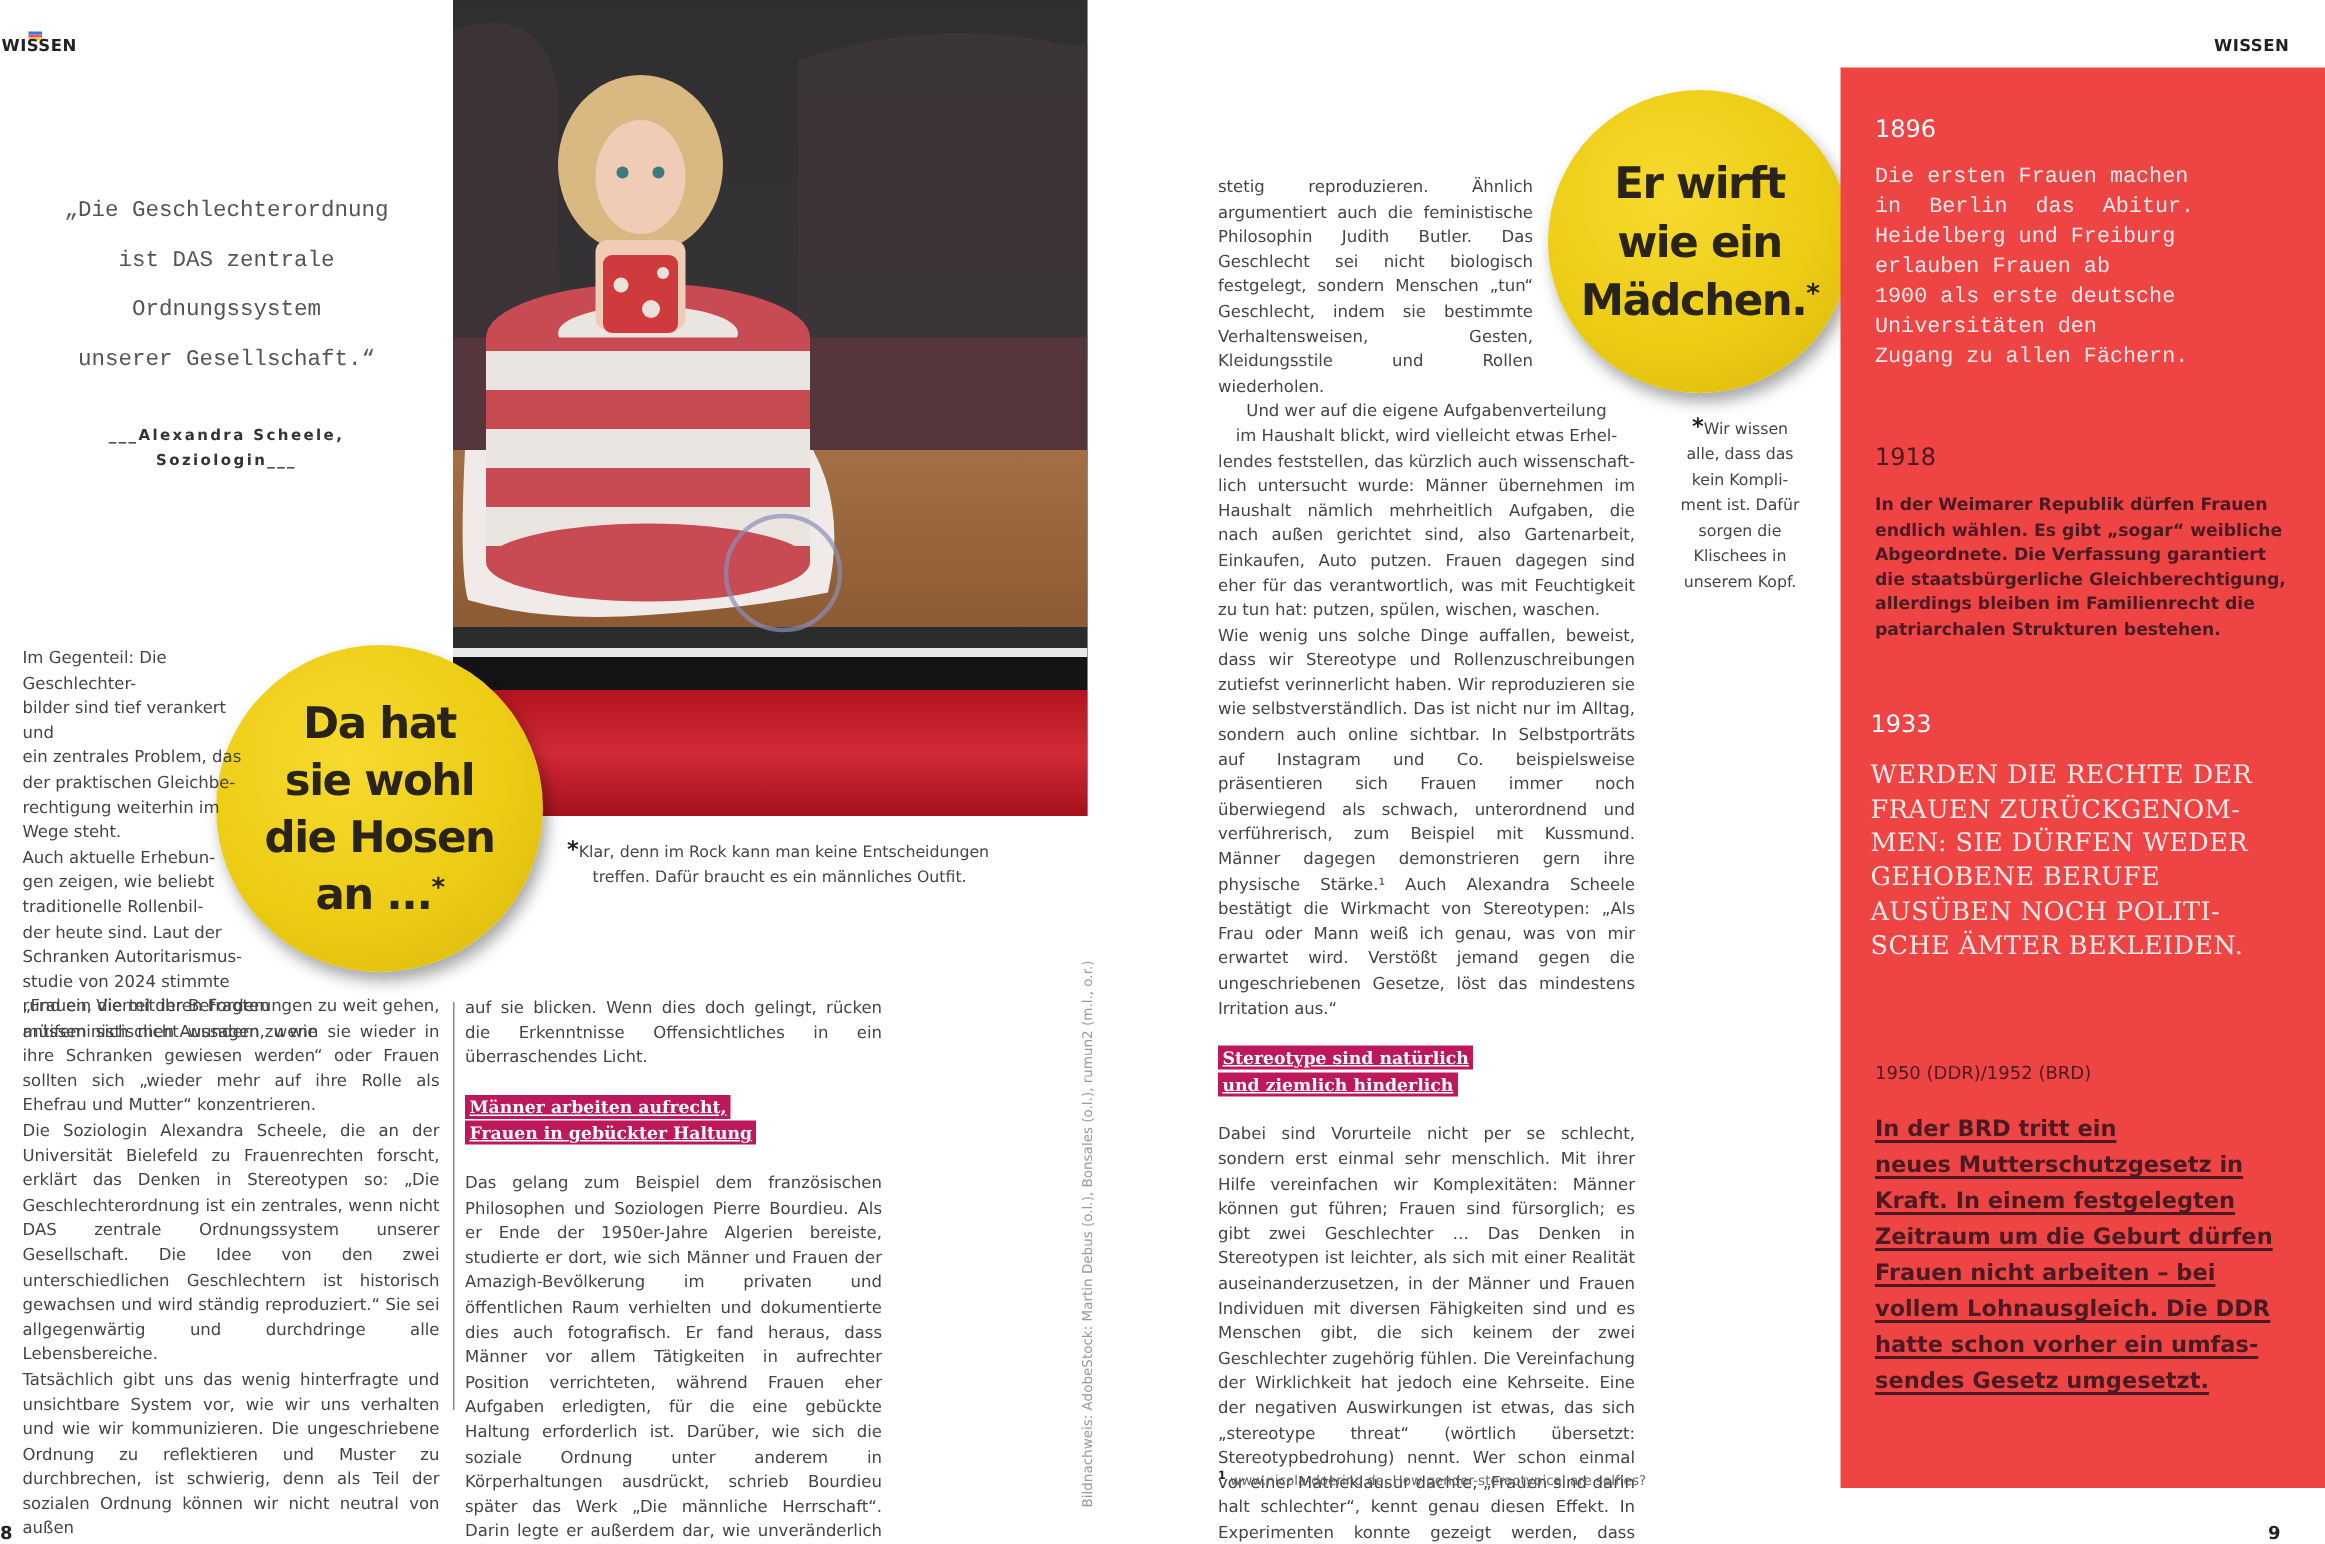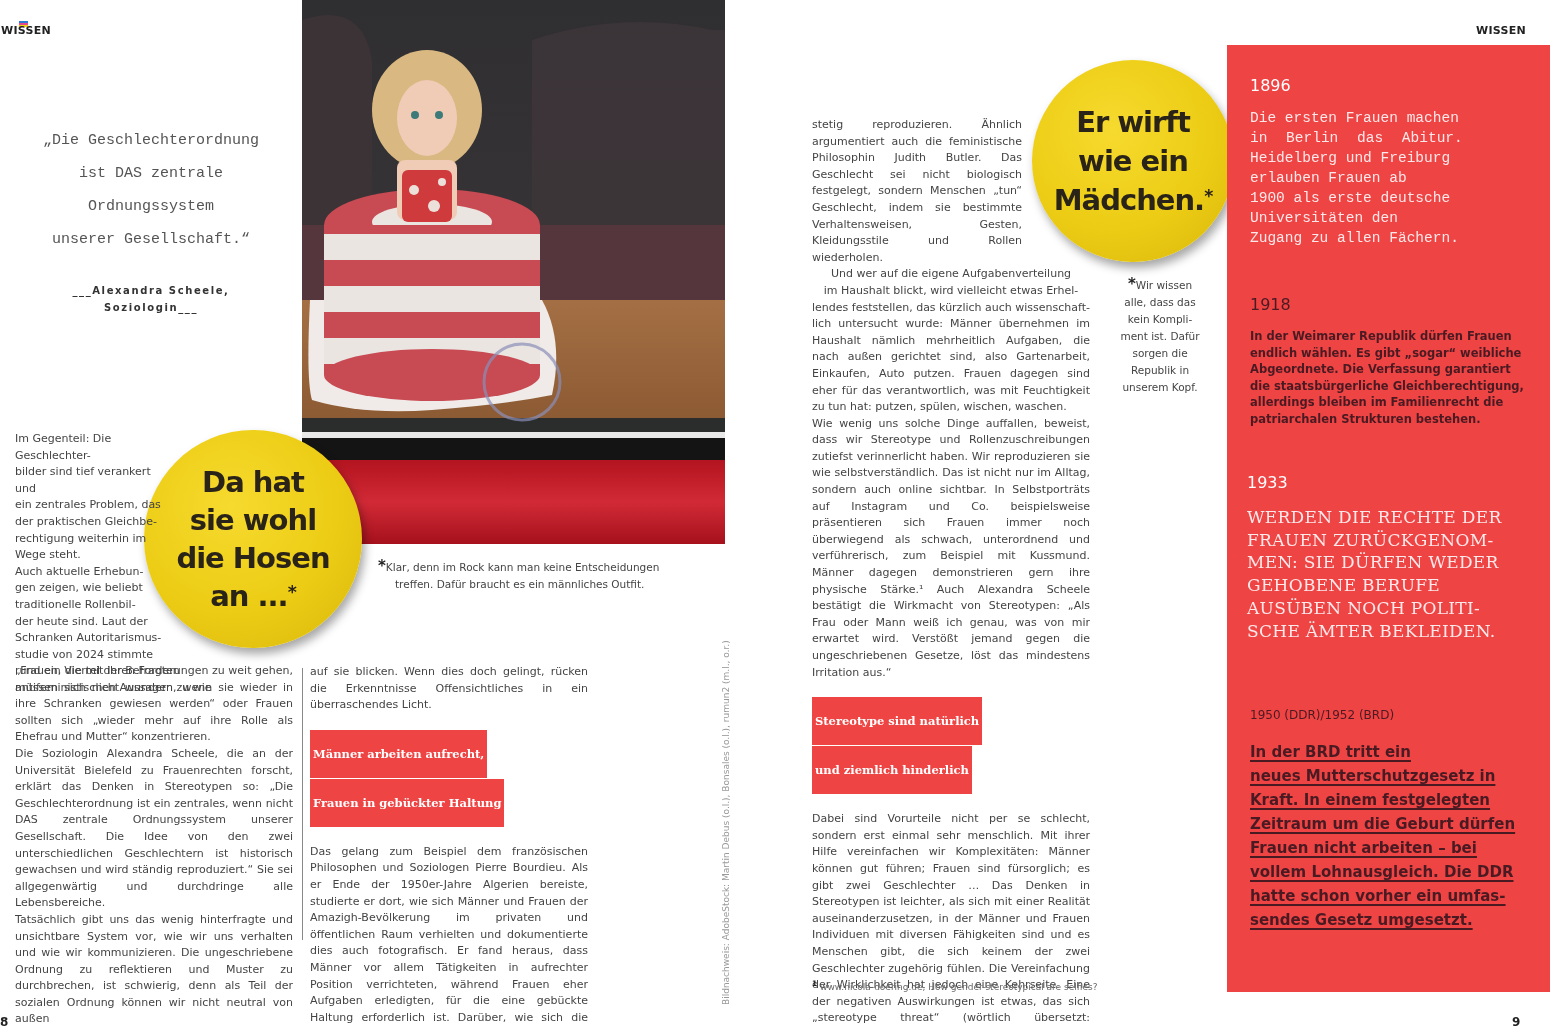--- a/index.html
+++ b/index.html
@@ -20,21 +20,21 @@
 
   .photo { position: absolute; left: 302px; top: 0; width: 423px; height: 544px; overflow: hidden; background: #3a3838; }
 
   .sticker { position: absolute; border-radius: 50%; background: radial-gradient(circle at 40% 35%, #f6da2e 0%, #eccc14 55%, #d8b80c 100%); box-shadow: 3px 6px 10px rgba(0,0,0,0.35); display: flex; align-items: center; justify-content: center; text-align: center; }
   .sticker-text { font-family: "DejaVu Sans", sans-serif; font-weight: bold; color: #2a2318; letter-spacing: -1px; }
   .sticker-text sup { font-size: 0.6em; vertical-align: top; position: relative; top: -4px; }
 
   .footnote-text { font-family: "DejaVu Sans", sans-serif; font-size: 10.5px; line-height: 17px; color: #444; }
   .asterisk { font-weight: bold; font-size: 15px; color: #222; }
 
-  .subhead { display: inline-block; background: #ef4444; color: #fff; font-family: "DejaVu Serif", serif; font-weight: bold; font-size: 11.5px; line-height: 16px; padding: 16px 3px; margin-bottom: 1px; }
+  .subhead { display: inline-block; background: #be185d; color: #fff; font-family: "DejaVu Serif", serif; font-weight: bold; font-size: 11.5px; line-height: 16px; padding: 0 3px; margin-bottom: 1px; text-decoration: underline; }
 
   .credit { position: absolute; left: 721px; top: 1005px; transform-origin: left top; transform: rotate(-90deg); font-family: "DejaVu Sans", sans-serif; font-size: 9px; color: #999; white-space: nowrap; }
 
   .page-number { font-family: "DejaVu Sans", sans-serif; font-weight: bold; font-size: 12px; color: #222; }
 
   .timeline { position: absolute; left: 1227px; top: 45px; width: 323px; height: 947px; background: #ef4444; }
   .tl-year { font-family: "DejaVu Sans", sans-serif; font-size: 16px; color: #fff; }
   .tl-1896-text { font-family: "Liberation Mono", monospace; font-size: 14.5px; line-height: 20px; color: #fde8ea; }
   .tl-1918-year { color: #4a1a22; }
   .tl-1918-text { font-family: "DejaVu Sans", sans-serif; font-weight: bold; font-size: 11.5px; line-height: 16.5px; color: #4a1a22; }
@@ -201,21 +201,21 @@
     <div><span>Mädchen.</span><sup>*</sup></div>
   </div>
 </div>
 
 <div class="abs footnote-text" style="left:1110px; top:276px; width:100px; text-align:center;">
   <div><span class="asterisk">*</span><span>Wir wissen</span></div>
   <div>alle, dass das</div>
   <div>kein Kompli-</div>
   <div>ment ist. Dafür</div>
   <div>sorgen die</div>
-  <div>Republik in</div>
+  <div>Klischees in</div>
   <div>unserem Kopf.</div>
 </div>
 
 <div class="timeline">
 
   <div class="abs tl-year" style="left:23px; top:31px;">1896</div>
   <div class="abs tl-1896-text" style="left:23px; top:63px; width:290px;">
     <div>Die ersten Frauen machen</div>
     <div style="word-spacing:10px;">in Berlin das Abitur.</div>
     <div>Heidelberg und Freiburg</div>

